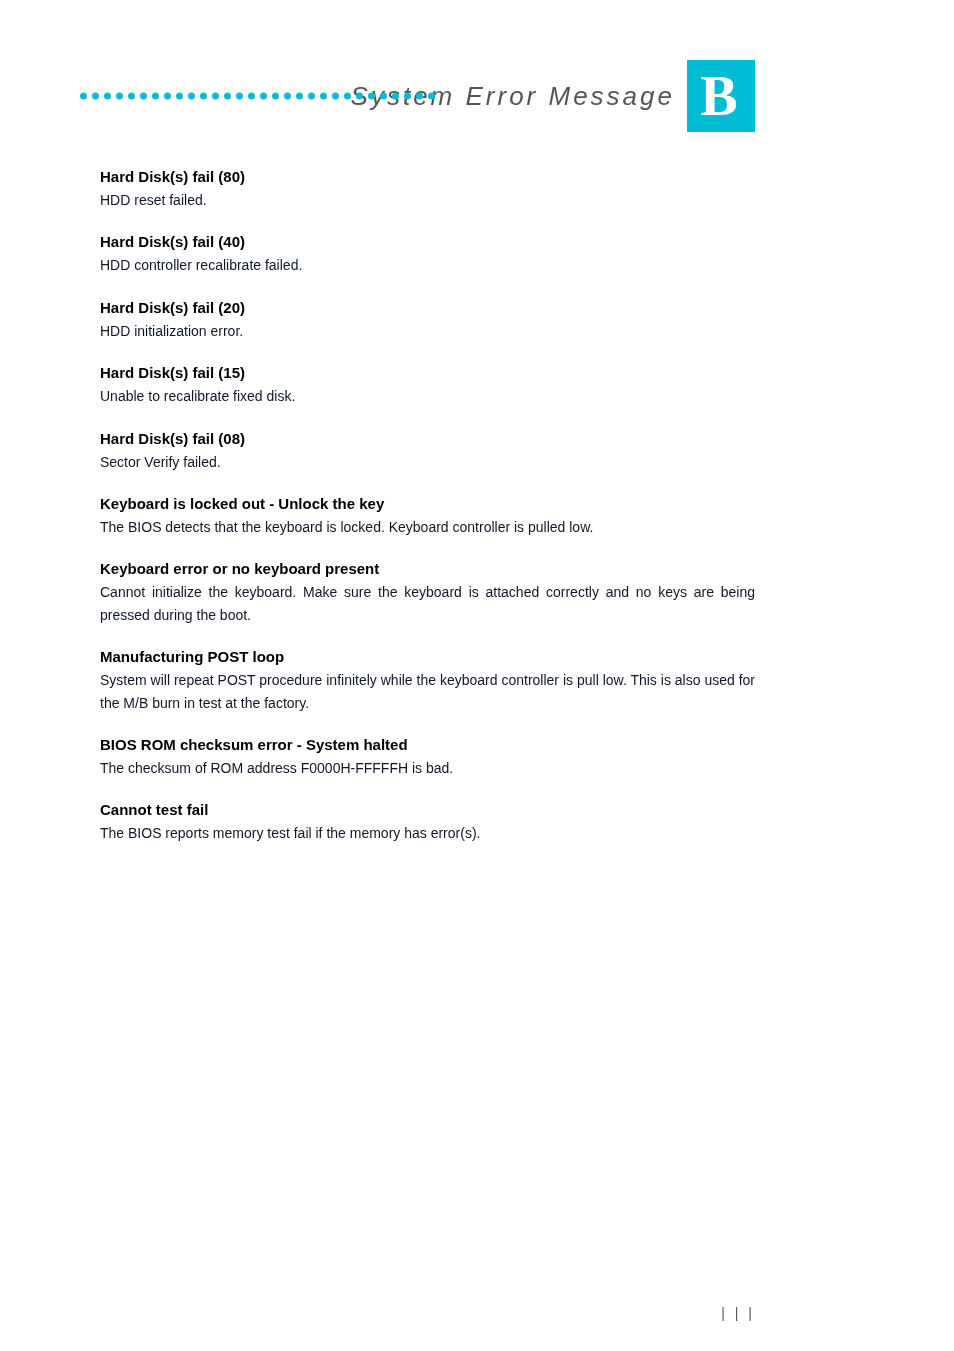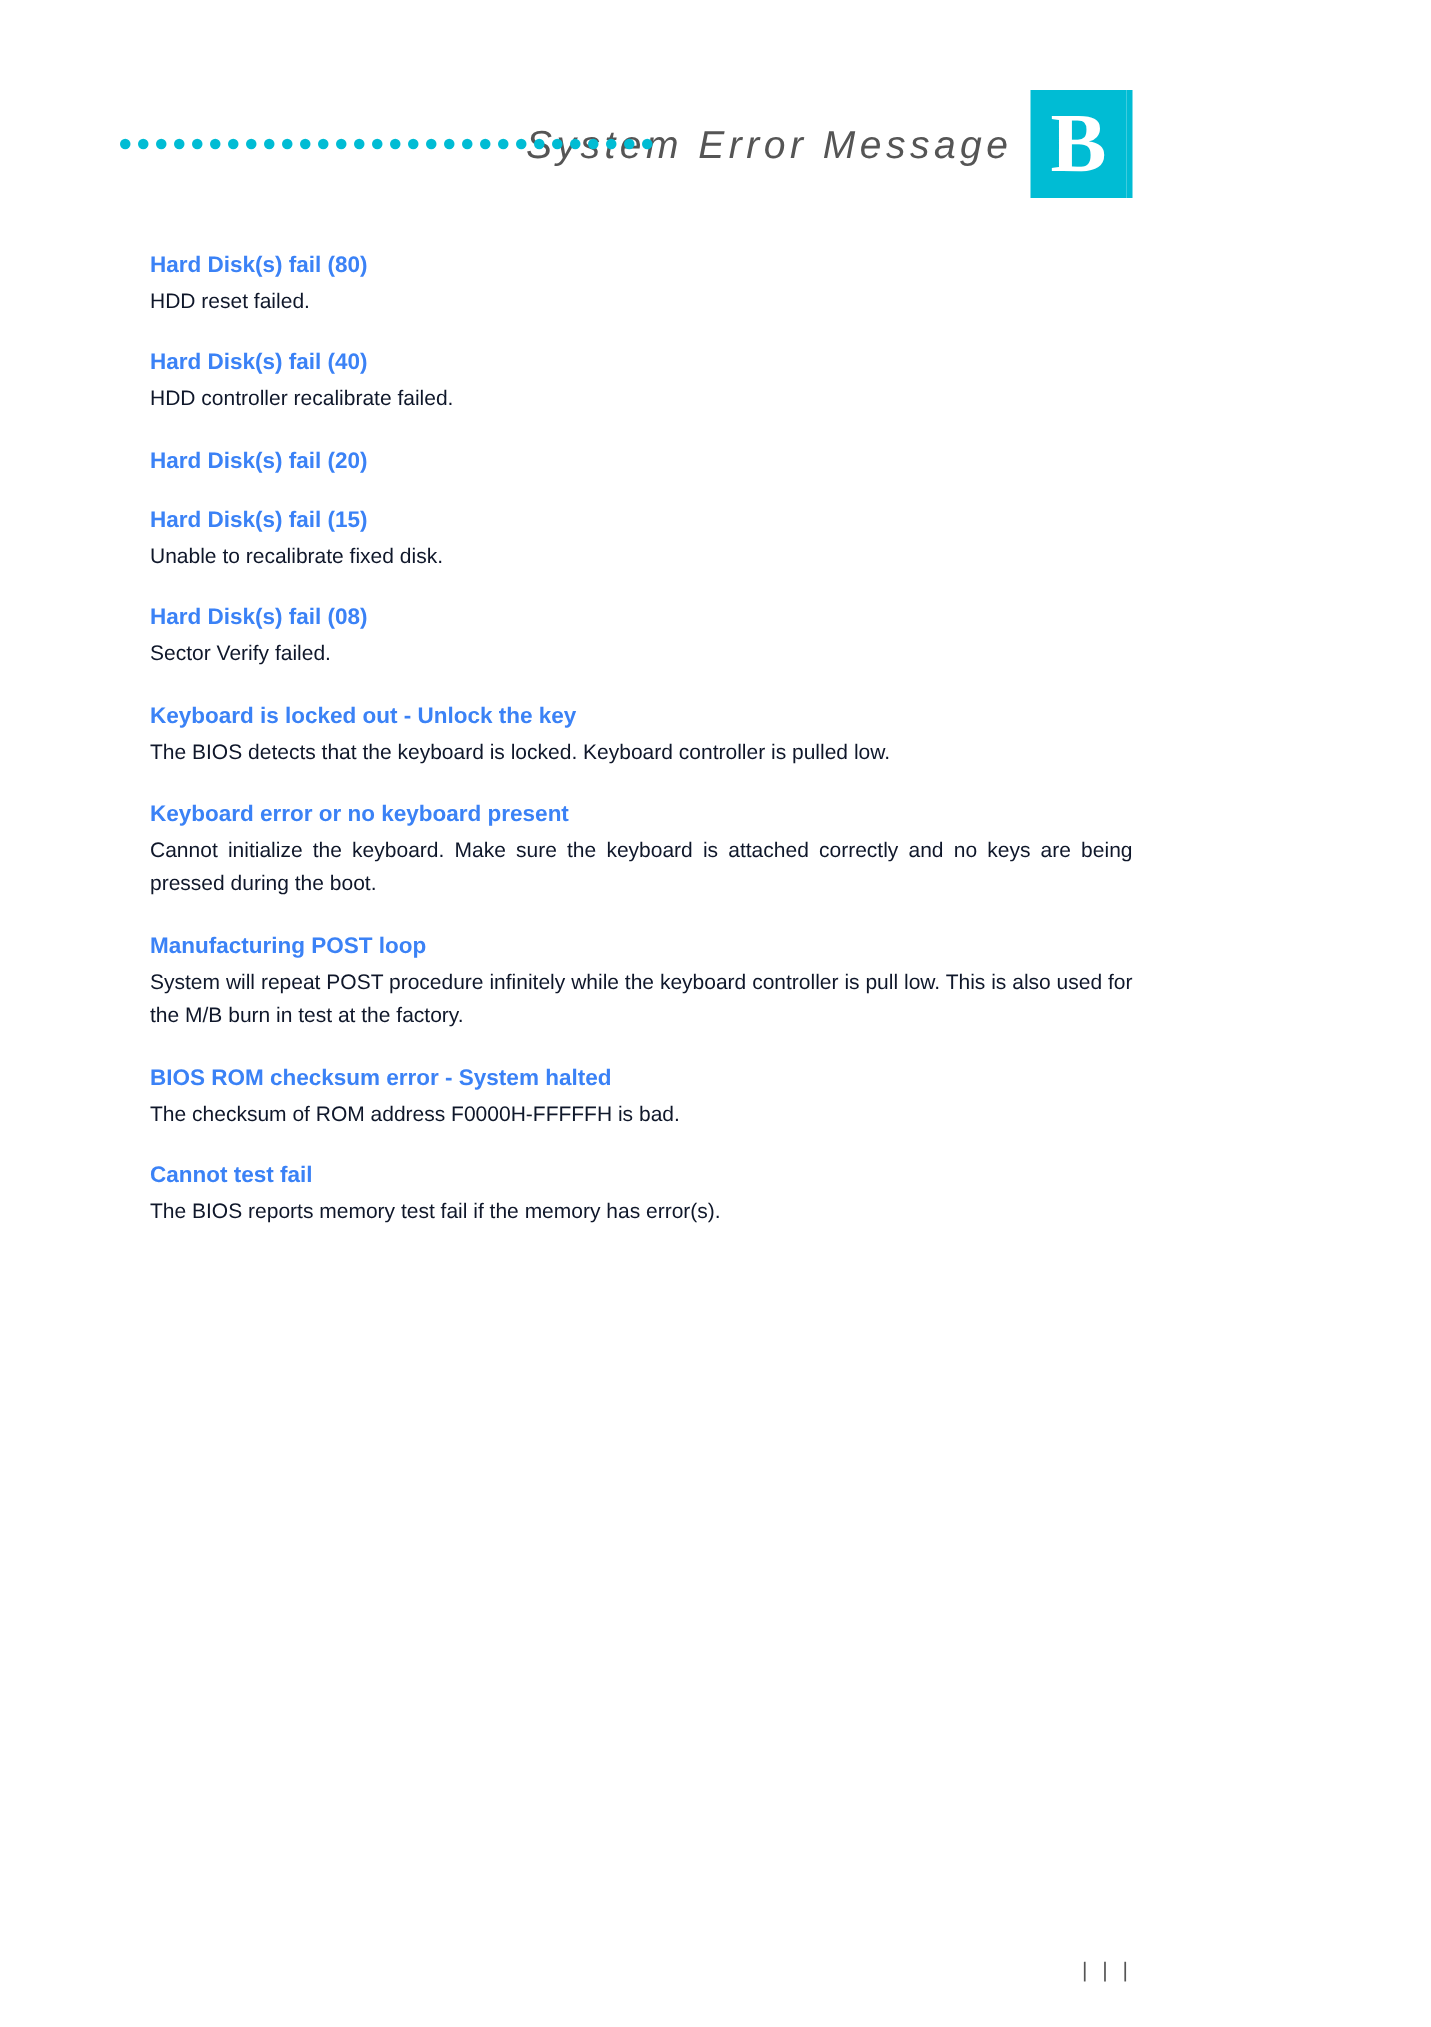--- a/index.html
+++ b/index.html
@@ -28,21 +28,21 @@
     
     .content {
       padding-left: 20px;
     }
 
     .error-section {
       margin-bottom: 22px;
     }
 
     .error-title {
-      color: #3b82f6;
+      color: #000000;
       font-size: 15px;
       font-weight: bold;
       margin-bottom: 4px;
     }
 
     .error-description {
       color: #0f172a;
       font-size: 14px;
       line-height: 1.6;
       text-align: justify;
@@ -158,20 +158,21 @@
   <div class="error-section">
         <div class="error-title">Hard Disk(s) fail (80)</div>
         <div class="error-description">HDD reset failed.</div>
       </div>
       <div class="error-section">
         <div class="error-title">Hard Disk(s) fail (40)</div>
         <div class="error-description">HDD controller recalibrate failed.</div>
       </div>
       <div class="error-section">
         <div class="error-title">Hard Disk(s) fail (20)</div>
+        <div class="error-description">HDD initialization error.</div>
       </div>
       <div class="error-section">
         <div class="error-title">Hard Disk(s) fail (15)</div>
         <div class="error-description">Unable to recalibrate fixed disk.</div>
       </div>
       <div class="error-section">
         <div class="error-title">Hard Disk(s) fail (08)</div>
         <div class="error-description">Sector Verify failed.</div>
       </div>
       <div class="error-section">

